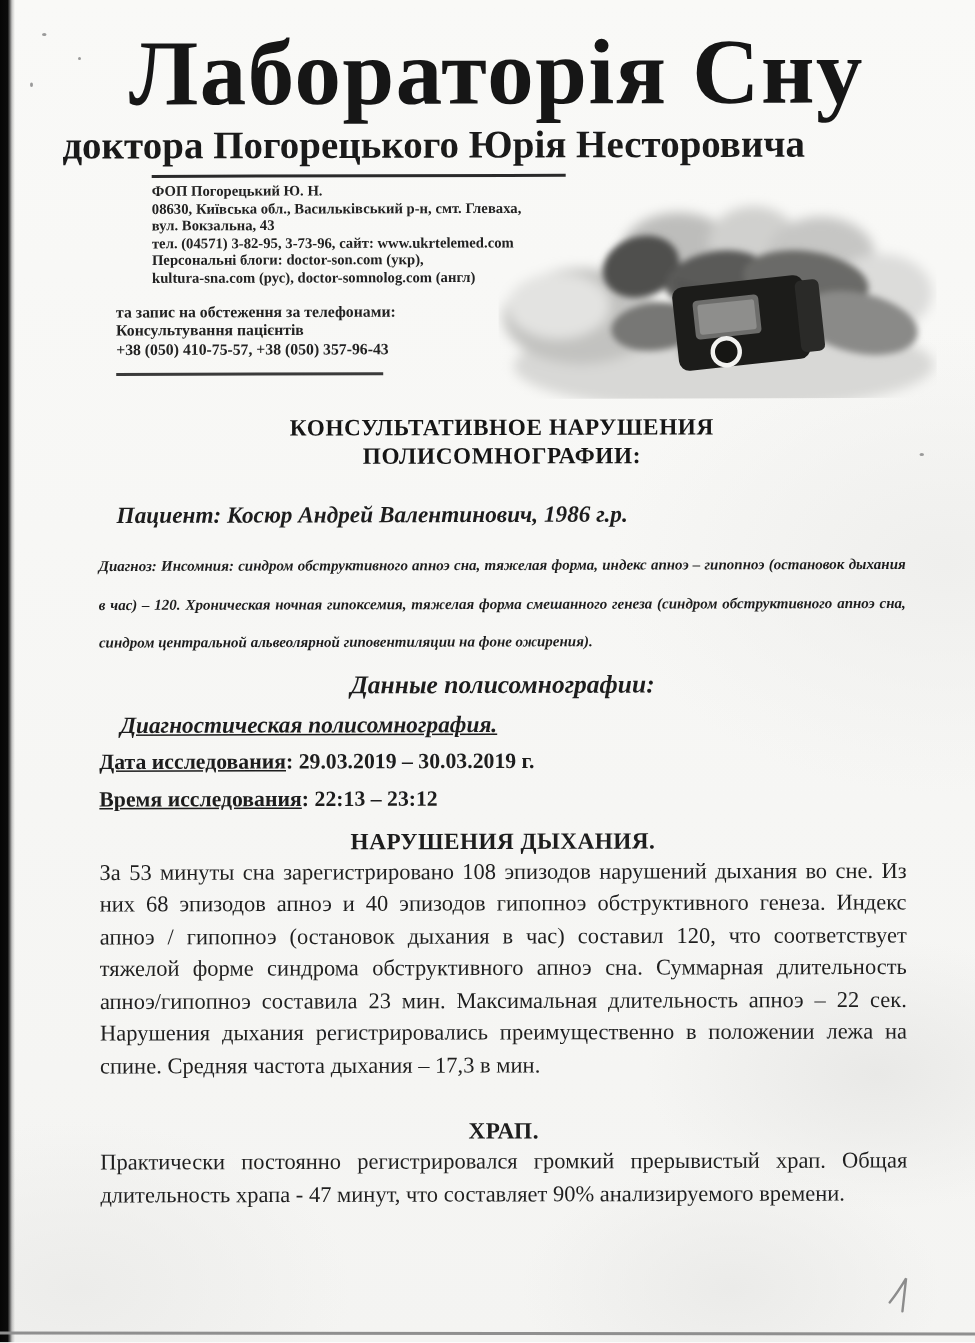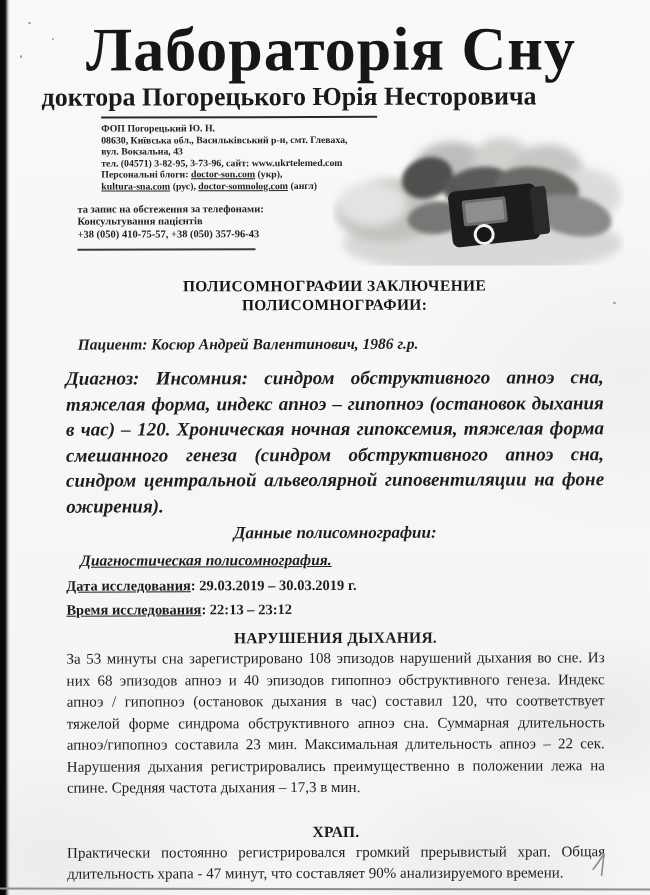--- a/index.html
+++ b/index.html
@@ -37,34 +37,34 @@
   .lh-contact {
     margin-left:102px; width:276px;
     border-top:2px solid #2a2a2a; padding-top:4px;
     font-weight:bold; font-size:9.8px; line-height:11.6px; color:#222;
   }
   .lh-consult {
     margin-left:78px; width:276px; margin-top:11px;
     font-weight:bold; font-size:10.5px; line-height:12.5px; color:#222;
   }
   .lh-underrule { margin-left:78px; width:178px; height:0; border-bottom:2px solid #3a3a3a; margin-top:8px; }
-  .blog-link { text-decoration:underline; }
+  .blog-link { }
 
   
   .photo { position:absolute; left:333px; top:126px; width:292px; height:140px; }
 
   
   .report { padding:0 46px 0 66px; }
   .rep-heading {
     margin-top:27px; text-align:center;
     font-weight:bold; font-size:15.5px; line-height:18.5px; letter-spacing:.4px; color:#161616;
   }
   .patient-line { margin-top:21px; font-weight:bold; font-style:italic; font-size:15.5px; padding-left:12px; }
   .diagnosis {
-    margin-top:12px; font-weight:bold; font-style:italic; font-size:19px; line-height:25.5px;
+    margin-top:12px; font-weight:bold; font-style:italic; font-size:10px; line-height:25.5px;
     text-align:justify; text-align-last:left;
   }
   .data-heading { margin-top:5px; text-align:center; font-weight:bold; font-style:italic; font-size:17px; }
   .study-type { margin-top:8px; margin-left:14px; font-weight:bold; font-style:italic; font-size:15.5px; text-decoration:underline; }
   .meta-line { margin-top:7.5px; font-size:14.5px; font-weight:bold; }
   .meta-label { text-decoration:underline; }
   .sec-heading { margin-top:11px; text-align:center; font-weight:bold; font-size:15.5px; letter-spacing:.3px; }
   .body-par { margin-top:1px; font-size:15px; line-height:21.5px; text-align:justify; text-align-last:left; color:#1f1f1f; }
   .sec-heading.snore { margin-top:24px; }
 
@@ -141,21 +141,21 @@
           <rect x="131" y="72" width="44" height="26" rx="3" fill="#6d6d6b"></rect>
           <rect x="134" y="75" width="38" height="20" rx="2" fill="#8e8e8c"></rect>
           <circle cx="150" cy="108" r="9" fill="#161614" stroke="#f2f2f0" stroke-width="3"></circle>
         </g>
       </svg>
     </div>
 
     <div class="report">
 
       <div class="rep-heading">
-        <div>ПОЛИСОМНОГРАФИИ ЗАКЛЮЧЕНИЕ</div>
+        <div>КОНСУЛЬТАТИВНОЕ НАРУШЕНИЯ</div>
         <div>ПОЛИСОМНОГРАФИИ:</div>
       </div>
 
       <div class="patient-line">Пациент: Косюр Андрей  Валентинович, 1986 г.р.</div>
 
       <div class="diagnosis">Диагноз: Инсомния: синдром обструктивного апноэ сна, тяжелая форма, индекс апноэ – гипопноэ (остановок дыхания в час) – 120. Хроническая ночная гипоксемия, тяжелая форма смешанного генеза (синдром обструктивного апноэ сна, синдром центральной альвеолярной гиповентиляции на фоне ожирения).</div>
 
       <div class="data-heading">Данные полисомнографии:</div>
 
       <div class="study-type">Диагностическая полисомнография.</div>

